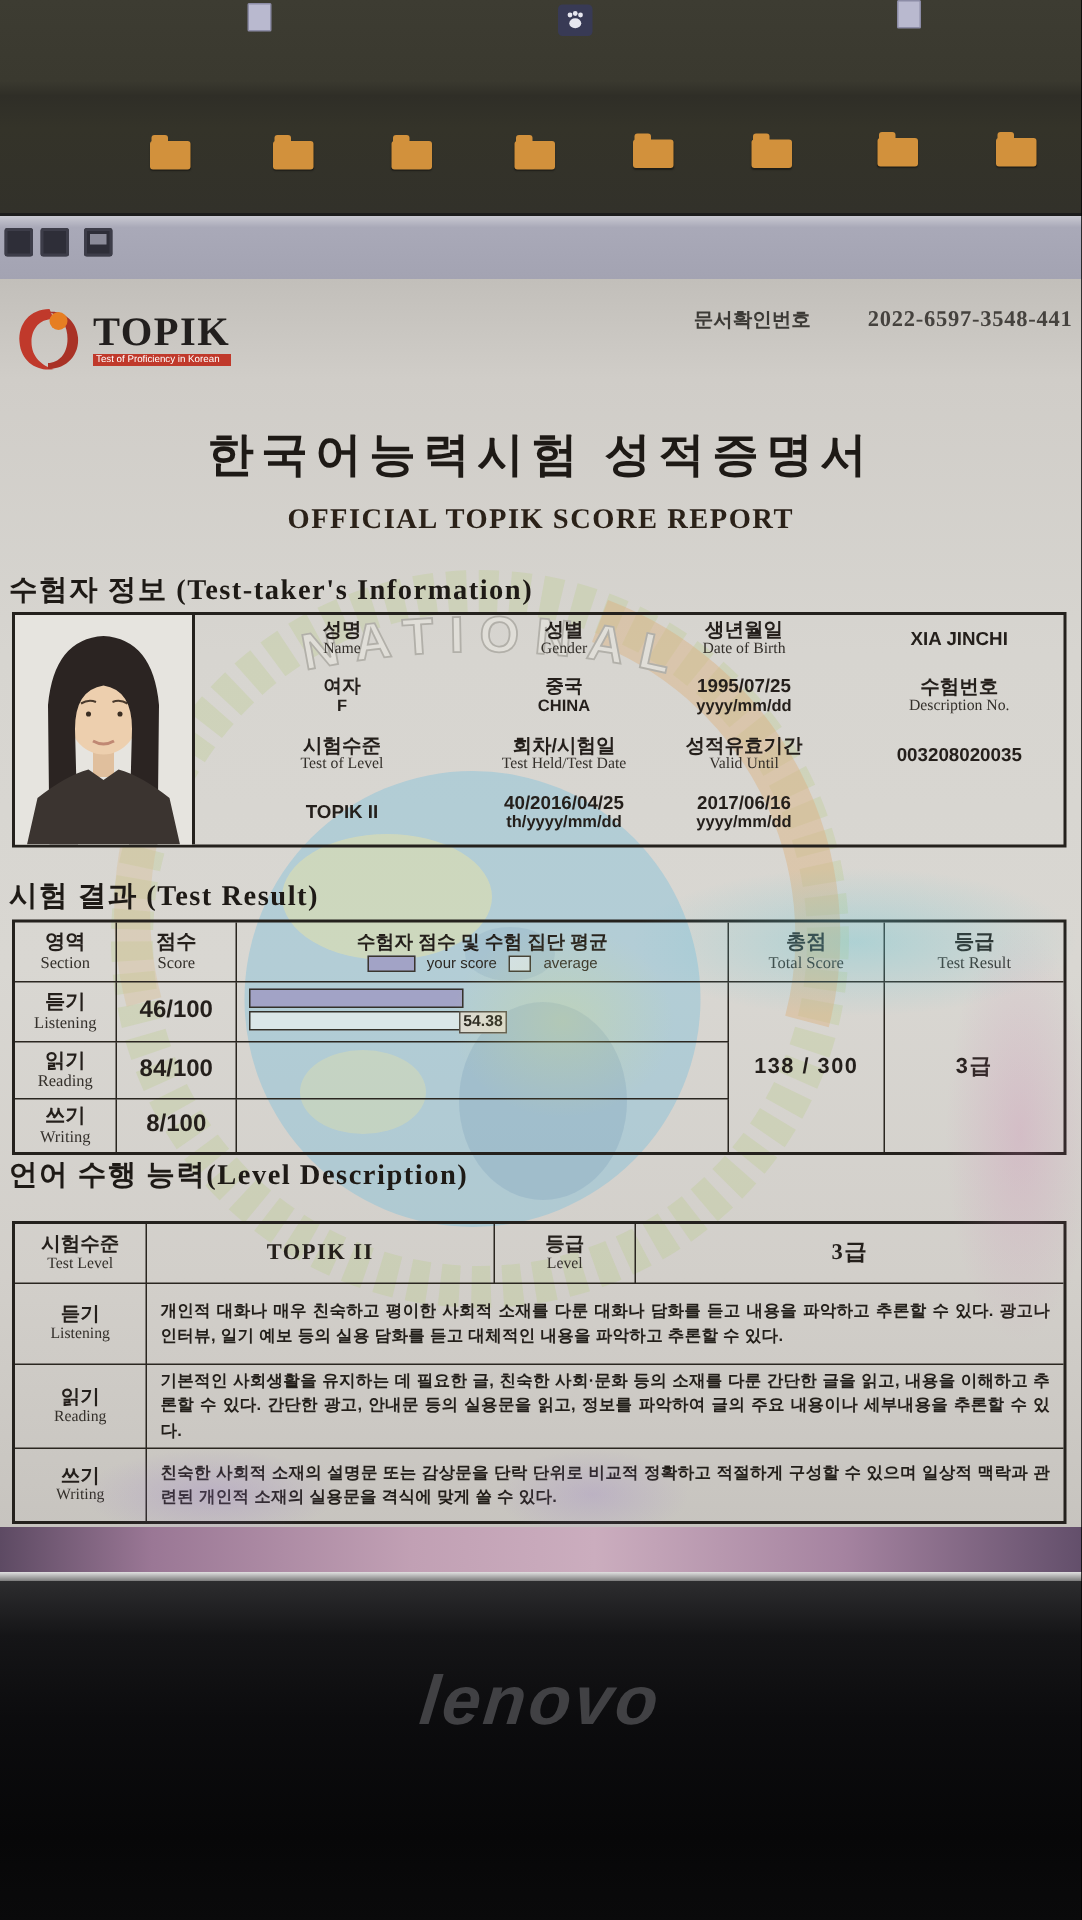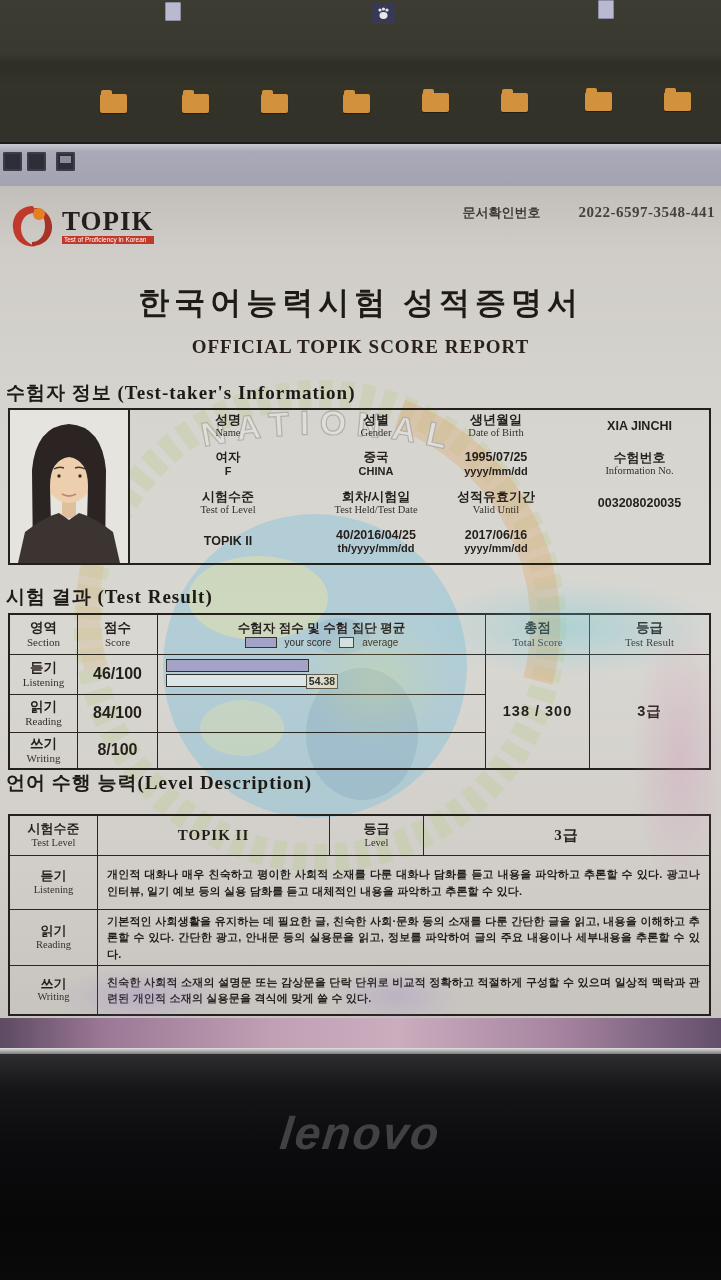--- a/index.html
+++ b/index.html
@@ -205,21 +205,21 @@
             <span class="v">중국</span>
             <span class="v2">CHINA</span>
           </div>
         <div class="icell">
             <span class="v">1995/07/25</span>
             <span class="v2">yyyy/mm/dd</span>
           </div>
 
         <div class="icell">
             <span class="ko">수험번호</span>
-            <span class="en">Information No.</span>
+            <span class="en">Description No.</span>
           </div>
         <div class="icell">
             <span class="ko">시험수준</span>
             <span class="en">Test of Level</span>
           </div>
         <div class="icell">
             <span class="ko">회차/시험일</span>
             <span class="en">Test Held/Test Date</span>
           </div>
         <div class="icell">

